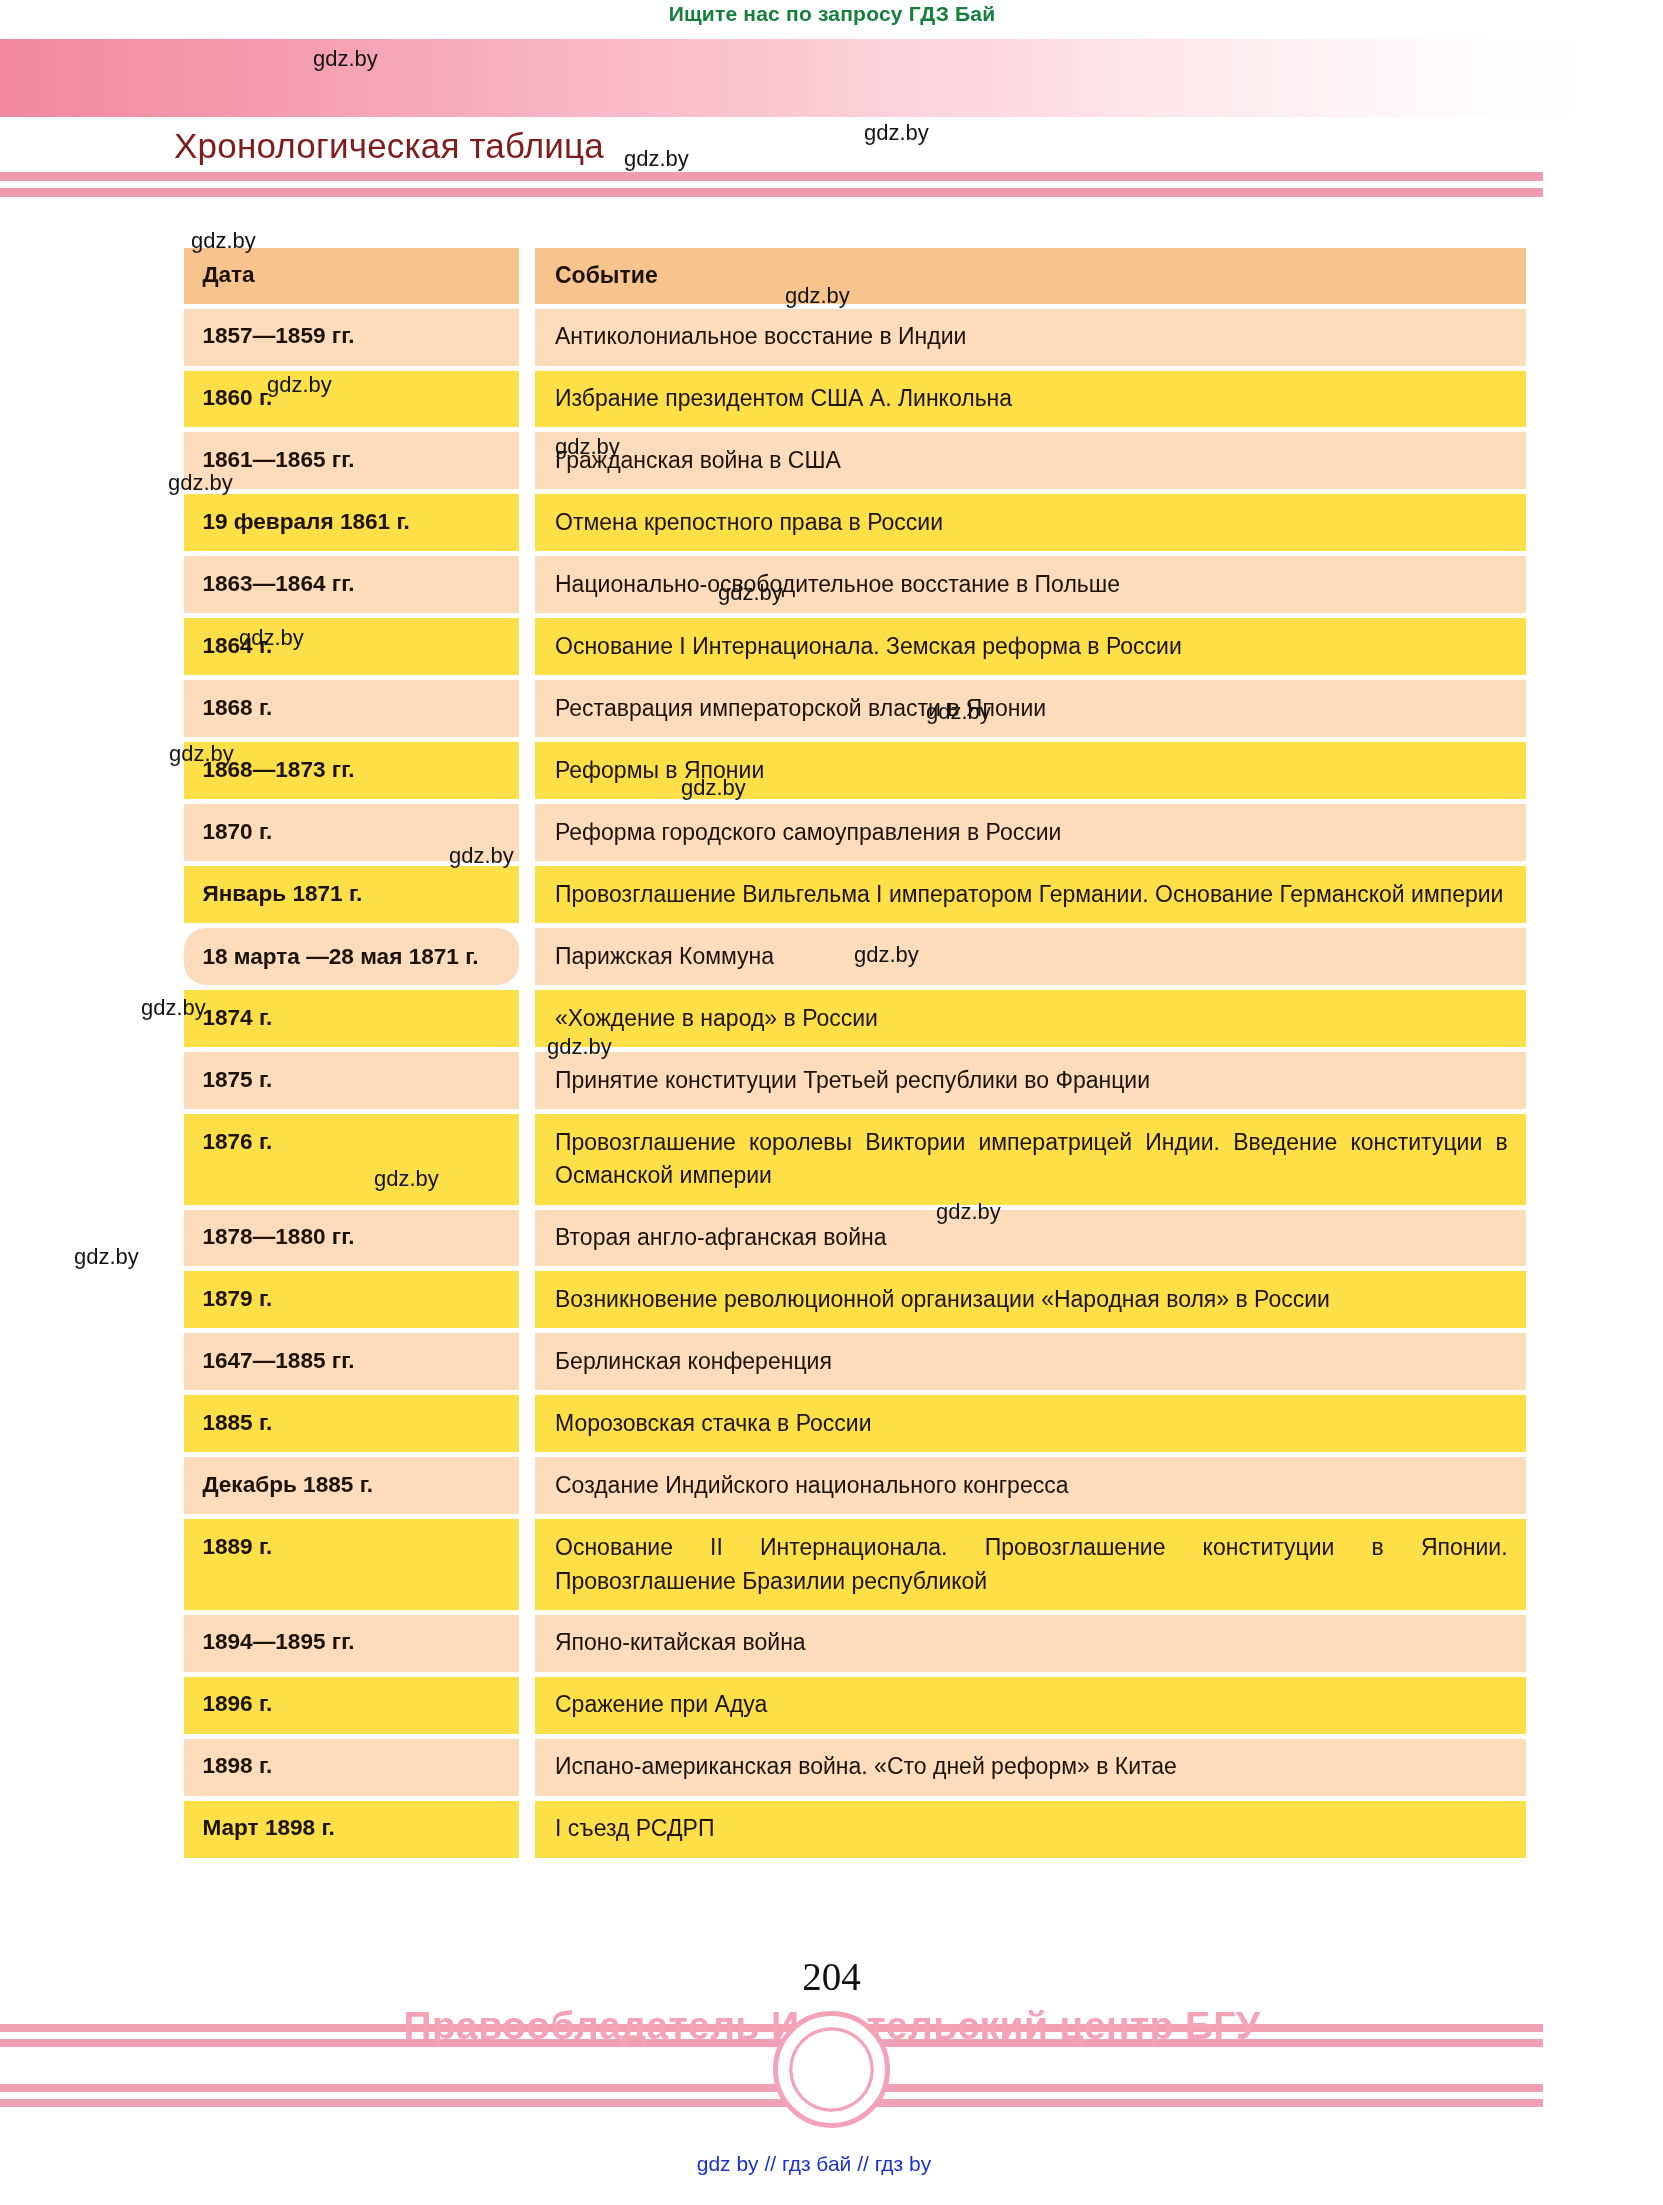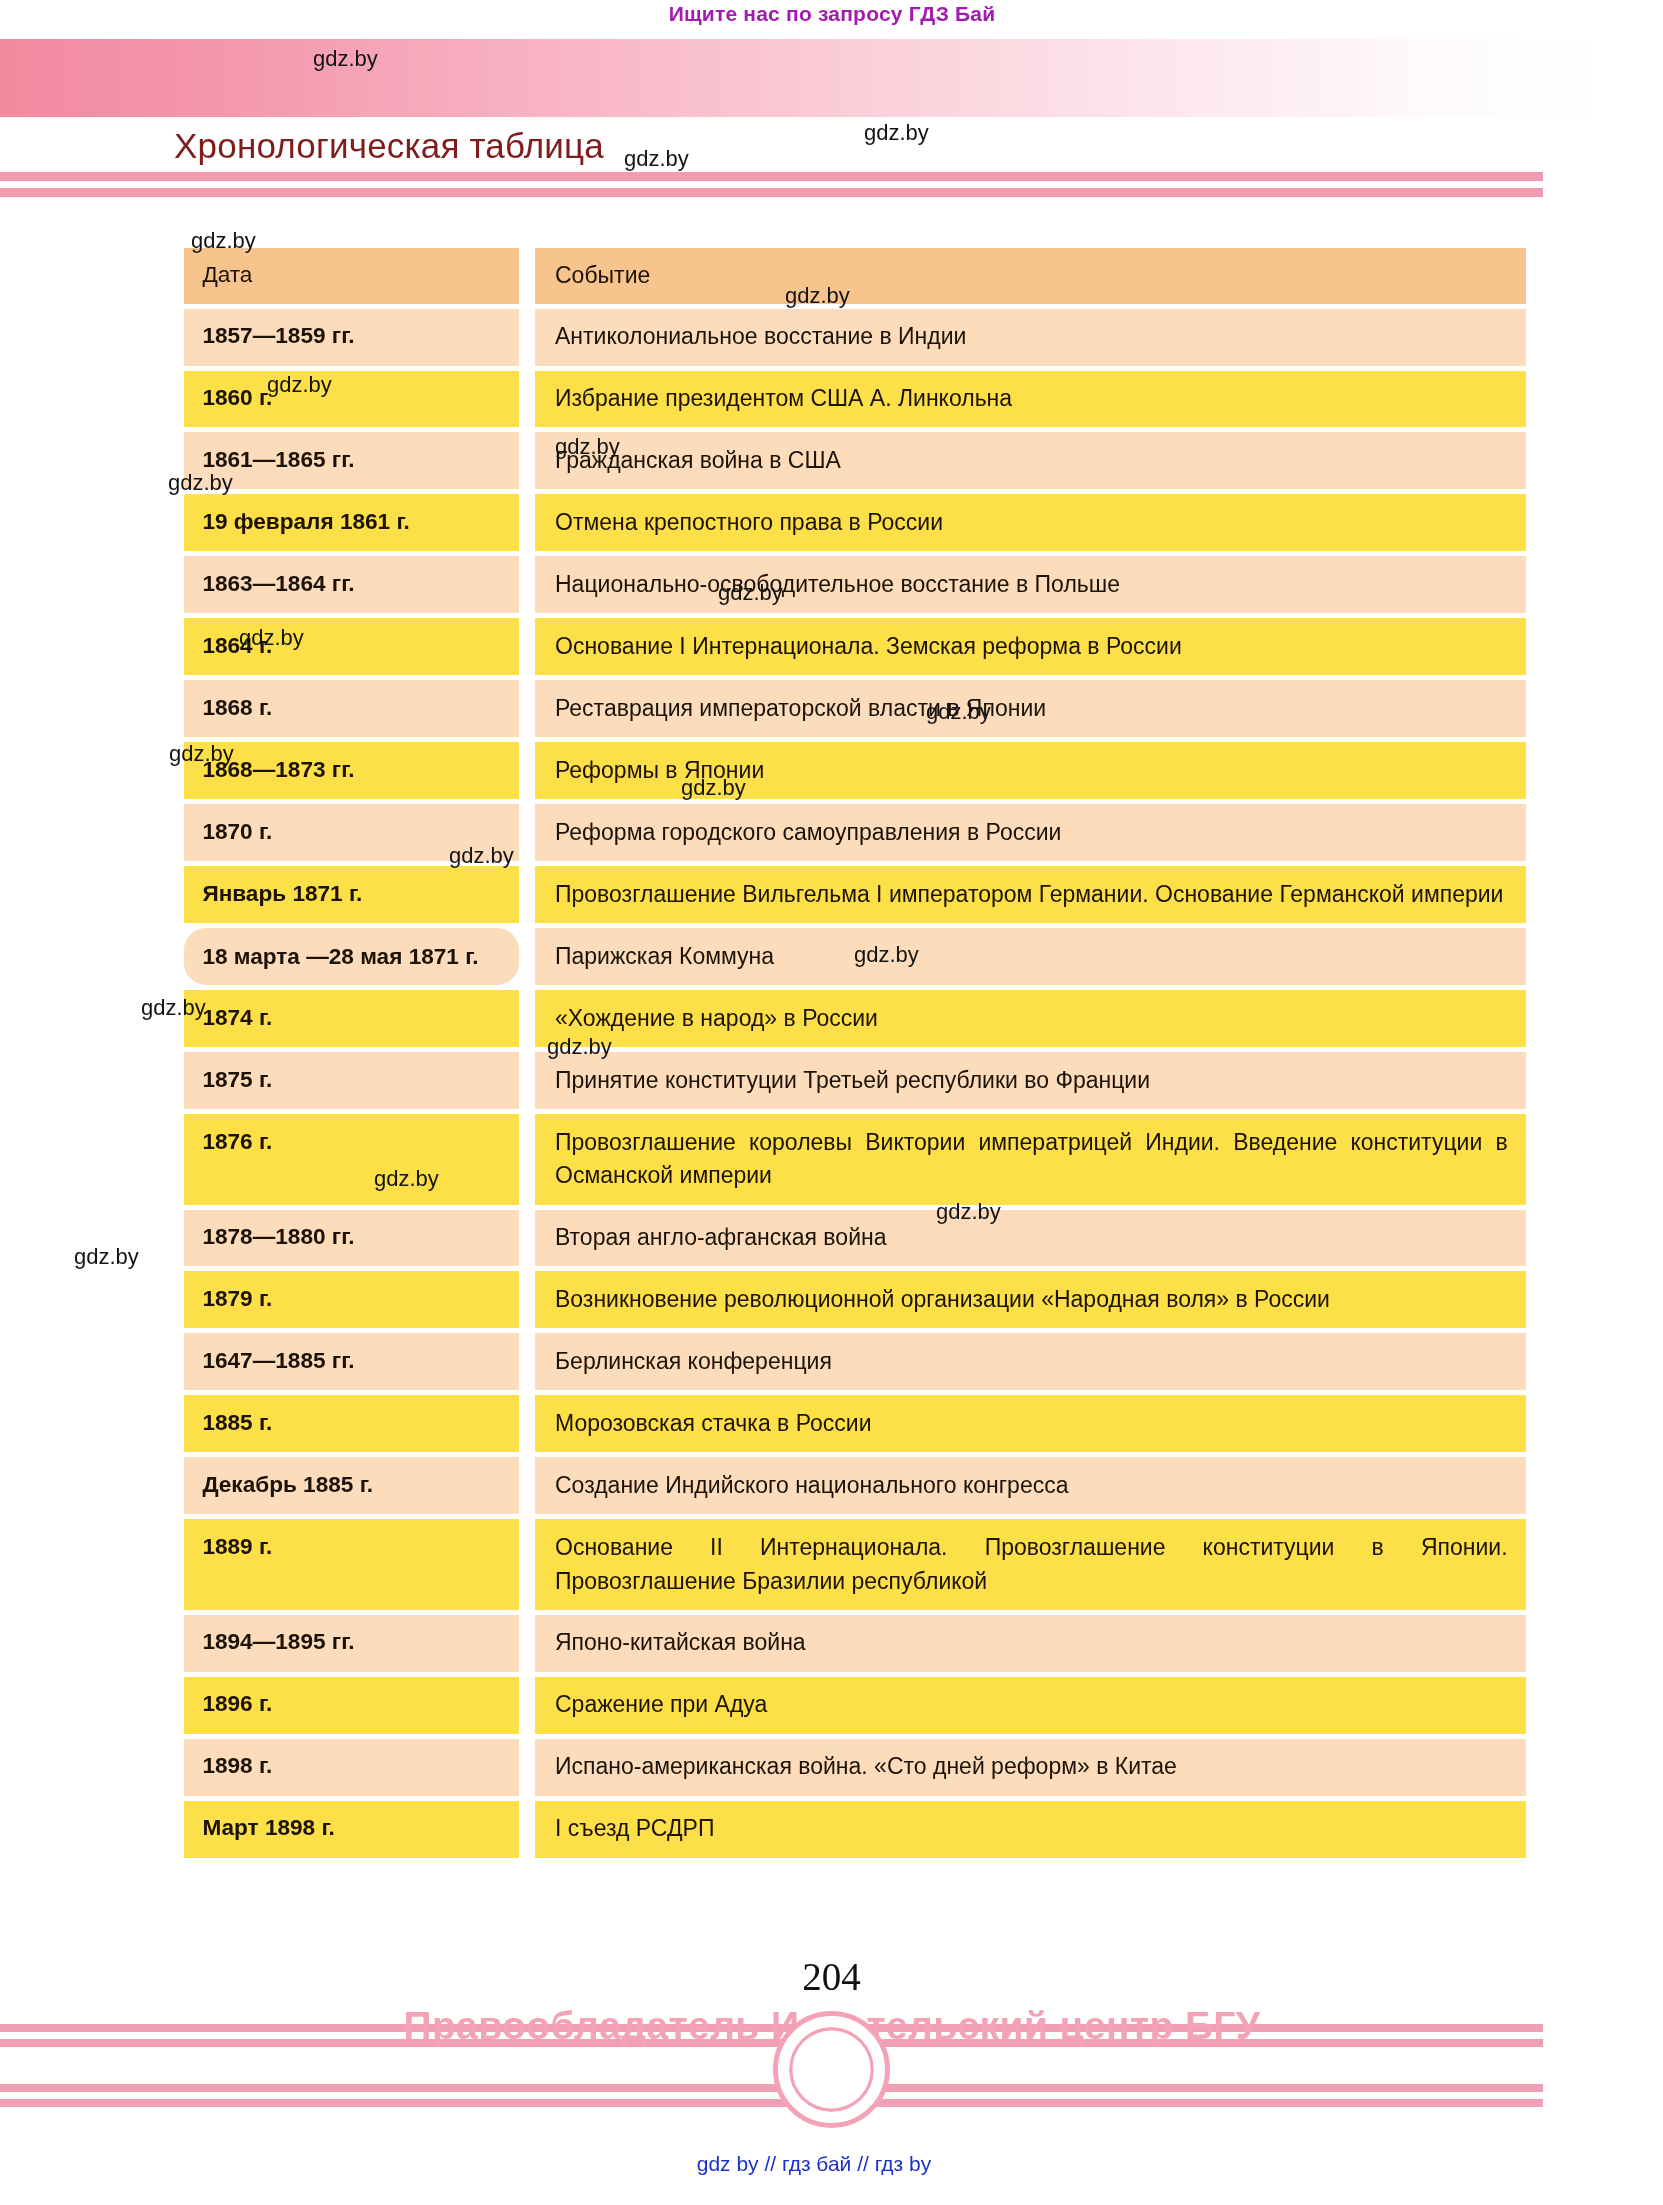--- a/index.html
+++ b/index.html
@@ -9,21 +9,21 @@
     font-family:"Liberation Sans", sans-serif;
     position:relative;
     overflow:hidden;
   }
   .page{position:relative;width:1664px;height:2205px;}
 
   
   .promo{
     position:absolute;top:1.7px;left:0;width:1664px;
     text-align:center;
-    color:#a21caf;
+    color:#15803d;
     font-size:21px;
     font-weight:700;
     letter-spacing:0.2px;
   }
 
   
   .pinkband{
     position:absolute;left:0;top:39px;width:1599px;height:78px;
     background:linear-gradient(to right,#f2899f 0%,#f497ad 14%,#f8b3c4 34%,#fbd0da 55%,#fde8ee 74%,#fefafb 90%,#ffffff 100%);
   }
@@ -51,21 +51,21 @@
     line-height:1.42;
   }
   .c-event{
     flex:1 1 auto;
     padding:11.7px 18.4px 11.7px 20px;
     font-size:23px;color:#1c1208;line-height:1.46;
     text-align:justify;
     text-justify:inter-word;
   }
   .row.hdr .c-date,.row.hdr .c-event{
-    background:#f7c48d;font-weight:400;padding-top:11px;padding-bottom:11px;
+    background:#f7c48d;font-weight:700;padding-top:11px;padding-bottom:11px;
   }
   .row.odd .c-date,.row.odd .c-event{background:#fcdcbb;}
   .row.even .c-date,.row.even .c-event{background:#fde047;}
   .row.tall .c-date{display:flex;align-items:center;border-radius:22px;}
   .c-date span.dline{display:block;}
 
   
   .wm{
     position:absolute;
     color:#141414;

